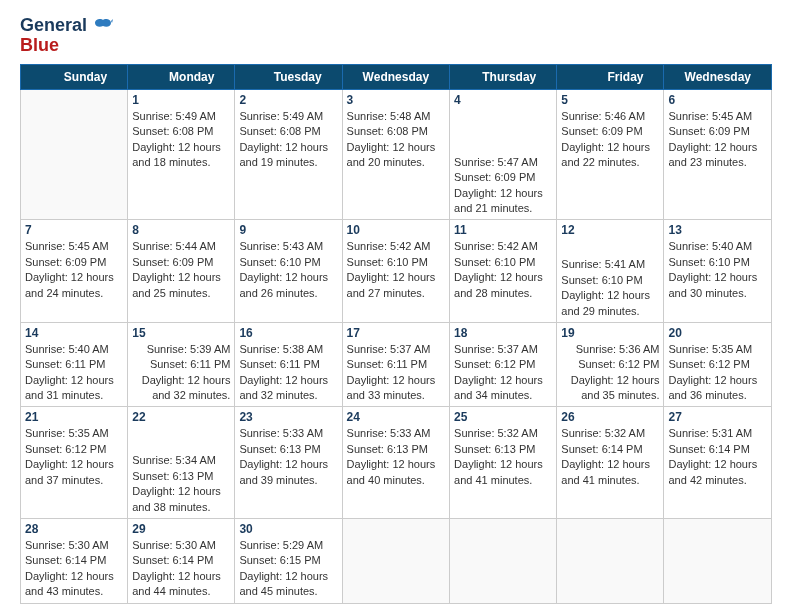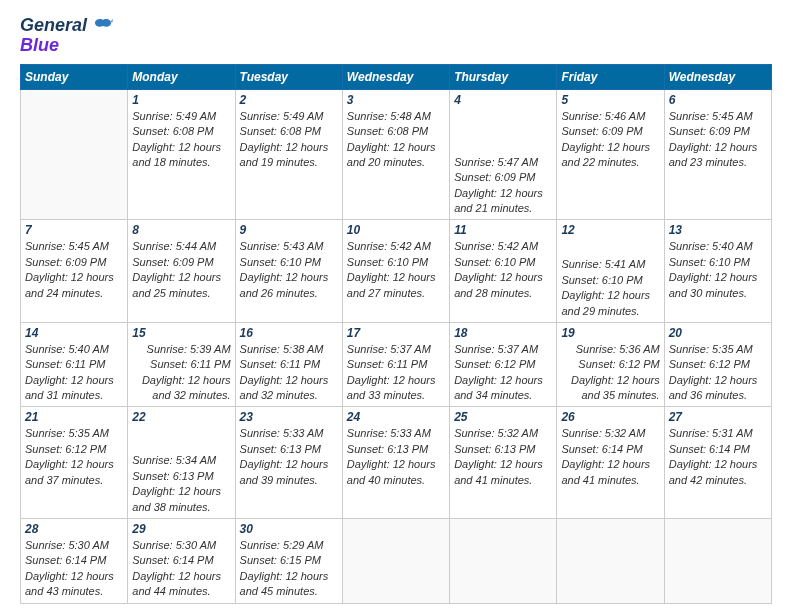--- a/index.html
+++ b/index.html
@@ -9,21 +9,20 @@
       width: 792px;
       height: 612px;
       overflow: hidden;
     }
     .page {
       width: 792px;
       height: 612px;
       padding: 16px 20px 10px 20px;
       display: flex;
       flex-direction: column;
-      font-style: italic;
     }
     .header {
       display: flex;
       justify-content: space-between;
       align-items: flex-start;
       margin-bottom: 10px;
     }
     .logo {
       display: flex;
       flex-direction: column;
@@ -48,26 +47,26 @@
       font-size: 14px;
       color: #444;
       margin-top: 2px;
     }
     .calendar-table {
       width: 100%;
       border-collapse: collapse;
       flex: 1;
     }
     .calendar-table thead tr th {
-      background-color: #0369a1;
+      background-color: #0c4a6e;
       color: #fff;
       font-size: 12px;
       font-weight: bold;
-      padding: 5px 4px;
-      text-align: left;
+      padding: 5px 20px;
+      text-align: right;
       border: 1px solid #1a6aae;
     }
     .calendar-table tbody tr td {
       border: 1px solid #ccc;
       vertical-align: top;
       padding: 3px 4px;
       font-size: 9px;
       color: #333;
       width: 14.28%;
       height: 82px;
@@ -98,21 +97,21 @@
     <div class="logo">
       <div style="display:flex;align-items:center;">
         <span class="logo-text">
           <span style="color:#1a3a5c;">General</span>
           <svg width="20" height="16" viewBox="0 0 20 16" style="vertical-align:middle;margin-left:1px;">
             <path d="M10 2 C12 0 18 1 18 5 C18 8 14 10 10 8 C6 10 2 8 2 5 C2 1 8 0 10 2Z" fill="#2e7bbf"></path>
             <path d="M18 3 L20 1 L19 5Z" fill="#2e7bbf"></path>
           </svg>
         </span>
       </div>
-      <div style="font-size:18px;font-weight:bold;color:#6d28d9;line-height:1;">Blue</div>
+      <div style="font-size:18px;font-weight:bold;color:#b91c1c;line-height:1;">Blue</div>
     </div>
     <div class="title-block">
       <div class="month-title"></div>
       <div class="location"></div>
     </div>
   </div>
 
   <table class="calendar-table">
     <thead>
       <tr>

